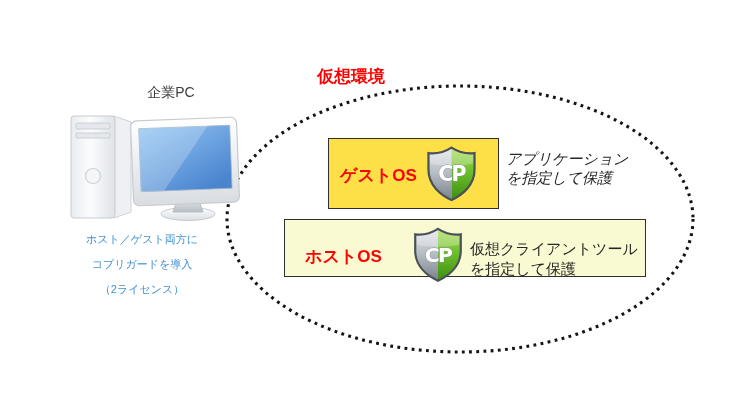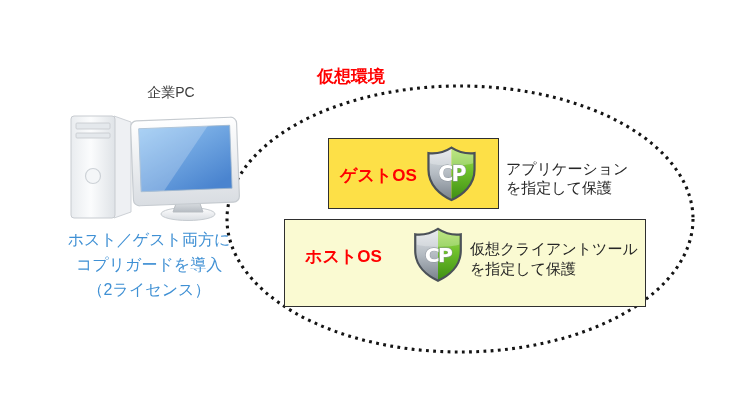--- a/index.html
+++ b/index.html
@@ -4,42 +4,42 @@
 <style>
   html,body{margin:0;padding:0;background:#ffffff;}
   .stage{position:relative;width:750px;height:420px;background:#ffffff;overflow:hidden;
          font-family:"Liberation Sans","DejaVu Sans",sans-serif;margin-top:11px;}
 
   .pc-title{position:absolute;left:105px;top:73px;width:132px;text-align:center;
             font-size:14px;color:#3c3c3c;}
 
   .pc-art{position:absolute;left:62px;top:92px;z-index:3;}
 
-  .pc-caption{position:absolute;left:51px;top:216px;width:196px;text-align:center;
-              font-size:16px;line-height:25px;color:#3f90d4;z-index:3;}
+  .pc-caption{position:absolute;left:44px;top:216px;width:196px;text-align:center;
+              font-size:11px;line-height:25px;color:#3f90d4;z-index:3;}
 
   .env-svg{position:absolute;left:221px;top:70px;z-index:1;}
 
   .env-label{position:absolute;left:317px;top:54px;font-size:17px;font-weight:bold;
              color:#ff0000;z-index:4;}
 
   .os-box{position:absolute;box-sizing:border-box;border:1.5px solid #2f2f2f;z-index:2;}
   .guest-box{left:328px;top:127px;width:171px;height:71px;background:#fde047;}
-  .host-box{left:284px;top:208px;width:362px;height:88px;background:#fafad2;}
+  .host-box{left:284px;top:208px;width:362px;height:58px;background:#fafad2;}
 
   .os-label{position:absolute;font-size:17px;font-weight:bold;color:#ff0000;white-space:nowrap;}
   .guest-box .os-label{left:11px;top:25px;}
   .host-box .os-label{left:20px;top:25px;}
 
   .shield{position:absolute;}
   .guest-box .shield{left:95px;top:6px;width:55px;height:58px;}
   .host-box .shield{left:126px;top:5px;width:54px;height:60px;}
 
   .desc{font-size:15px;color:#262626;white-space:nowrap;z-index:2;}
-  .guest-desc{position:absolute;left:506px;top:148px;line-height:19px;}
+  .guest-desc{position:absolute;left:506px;top:138px;line-height:19px;font-style:italic;}
   .host-desc{position:absolute;left:185px;top:19px;line-height:20px;}
 </style>
 </head>
 <body>
 
 <svg width="0" height="0" style="position:absolute" aria-hidden="true">
   <defs>
     <linearGradient id="shGray" x1="0" y1="0" x2="0" y2="1">
       <stop offset="0" stop-color="#e2e6ea"></stop>
         <stop offset="0.5" stop-color="#b4bbc2"></stop>

